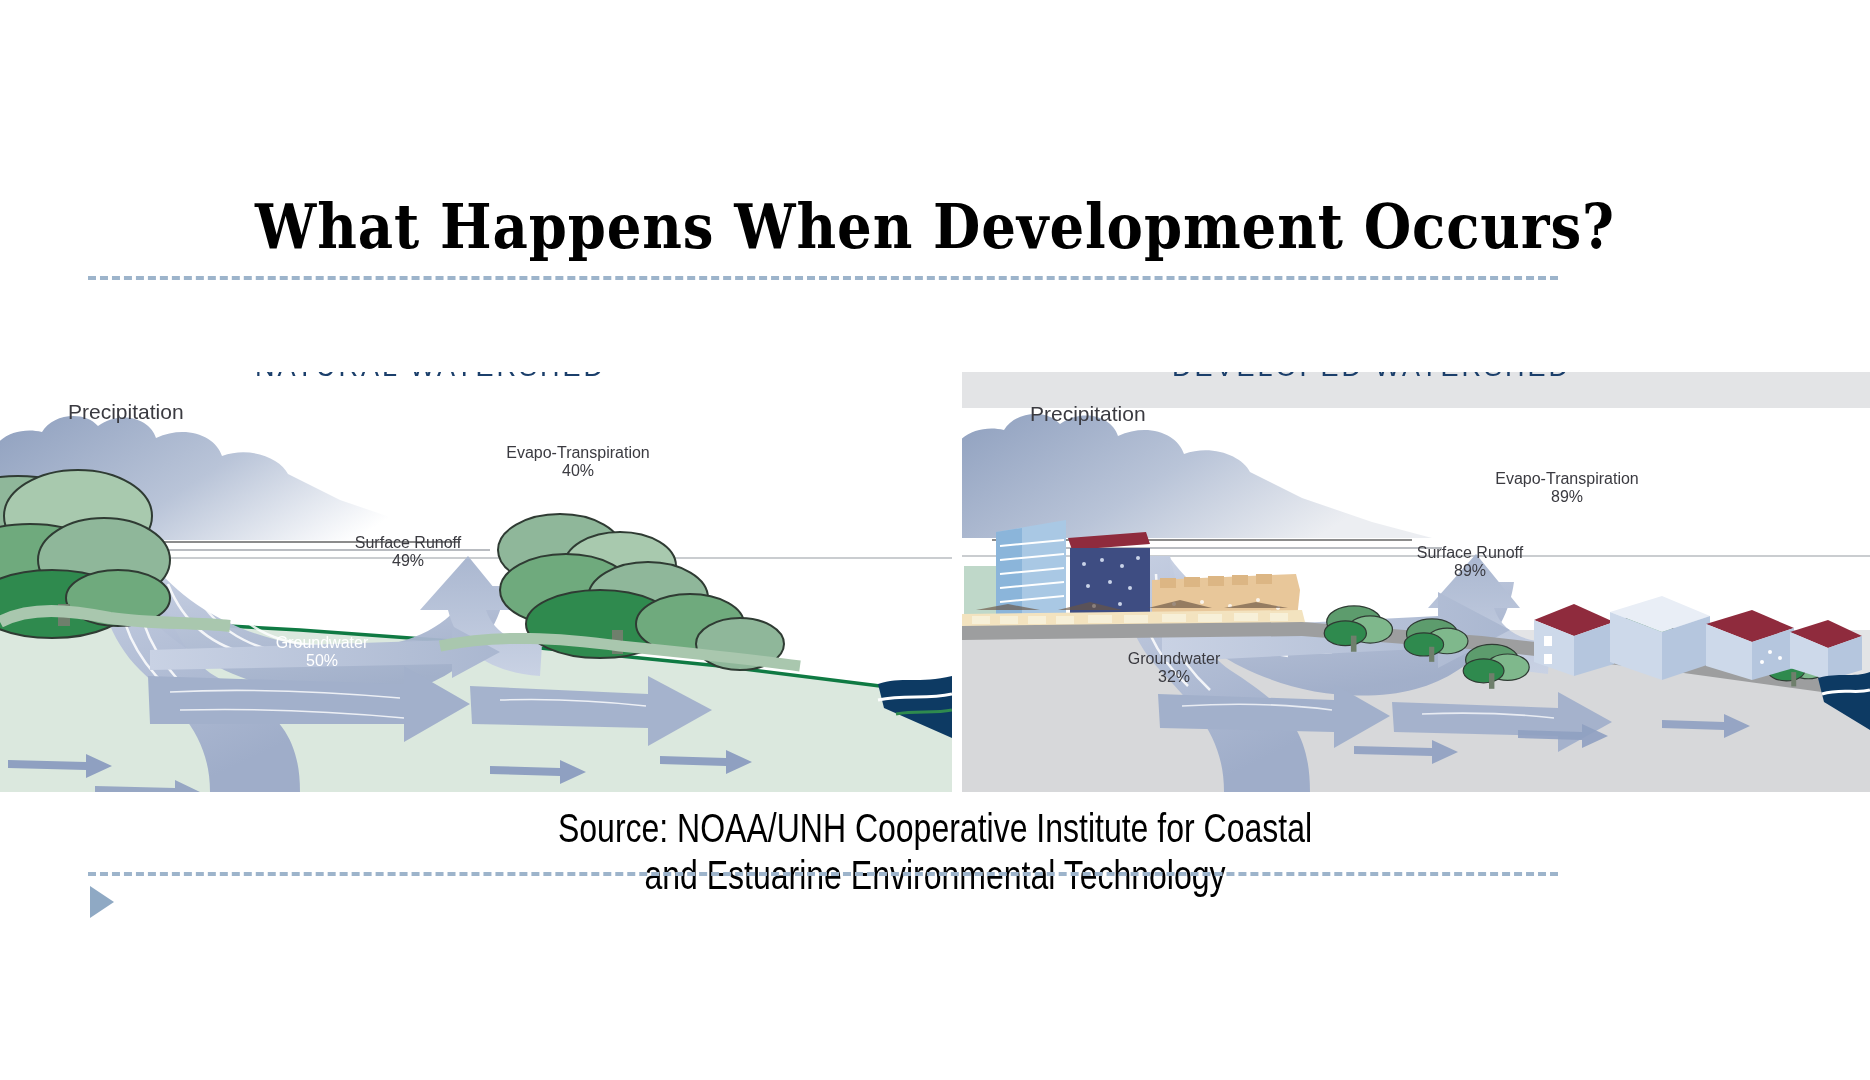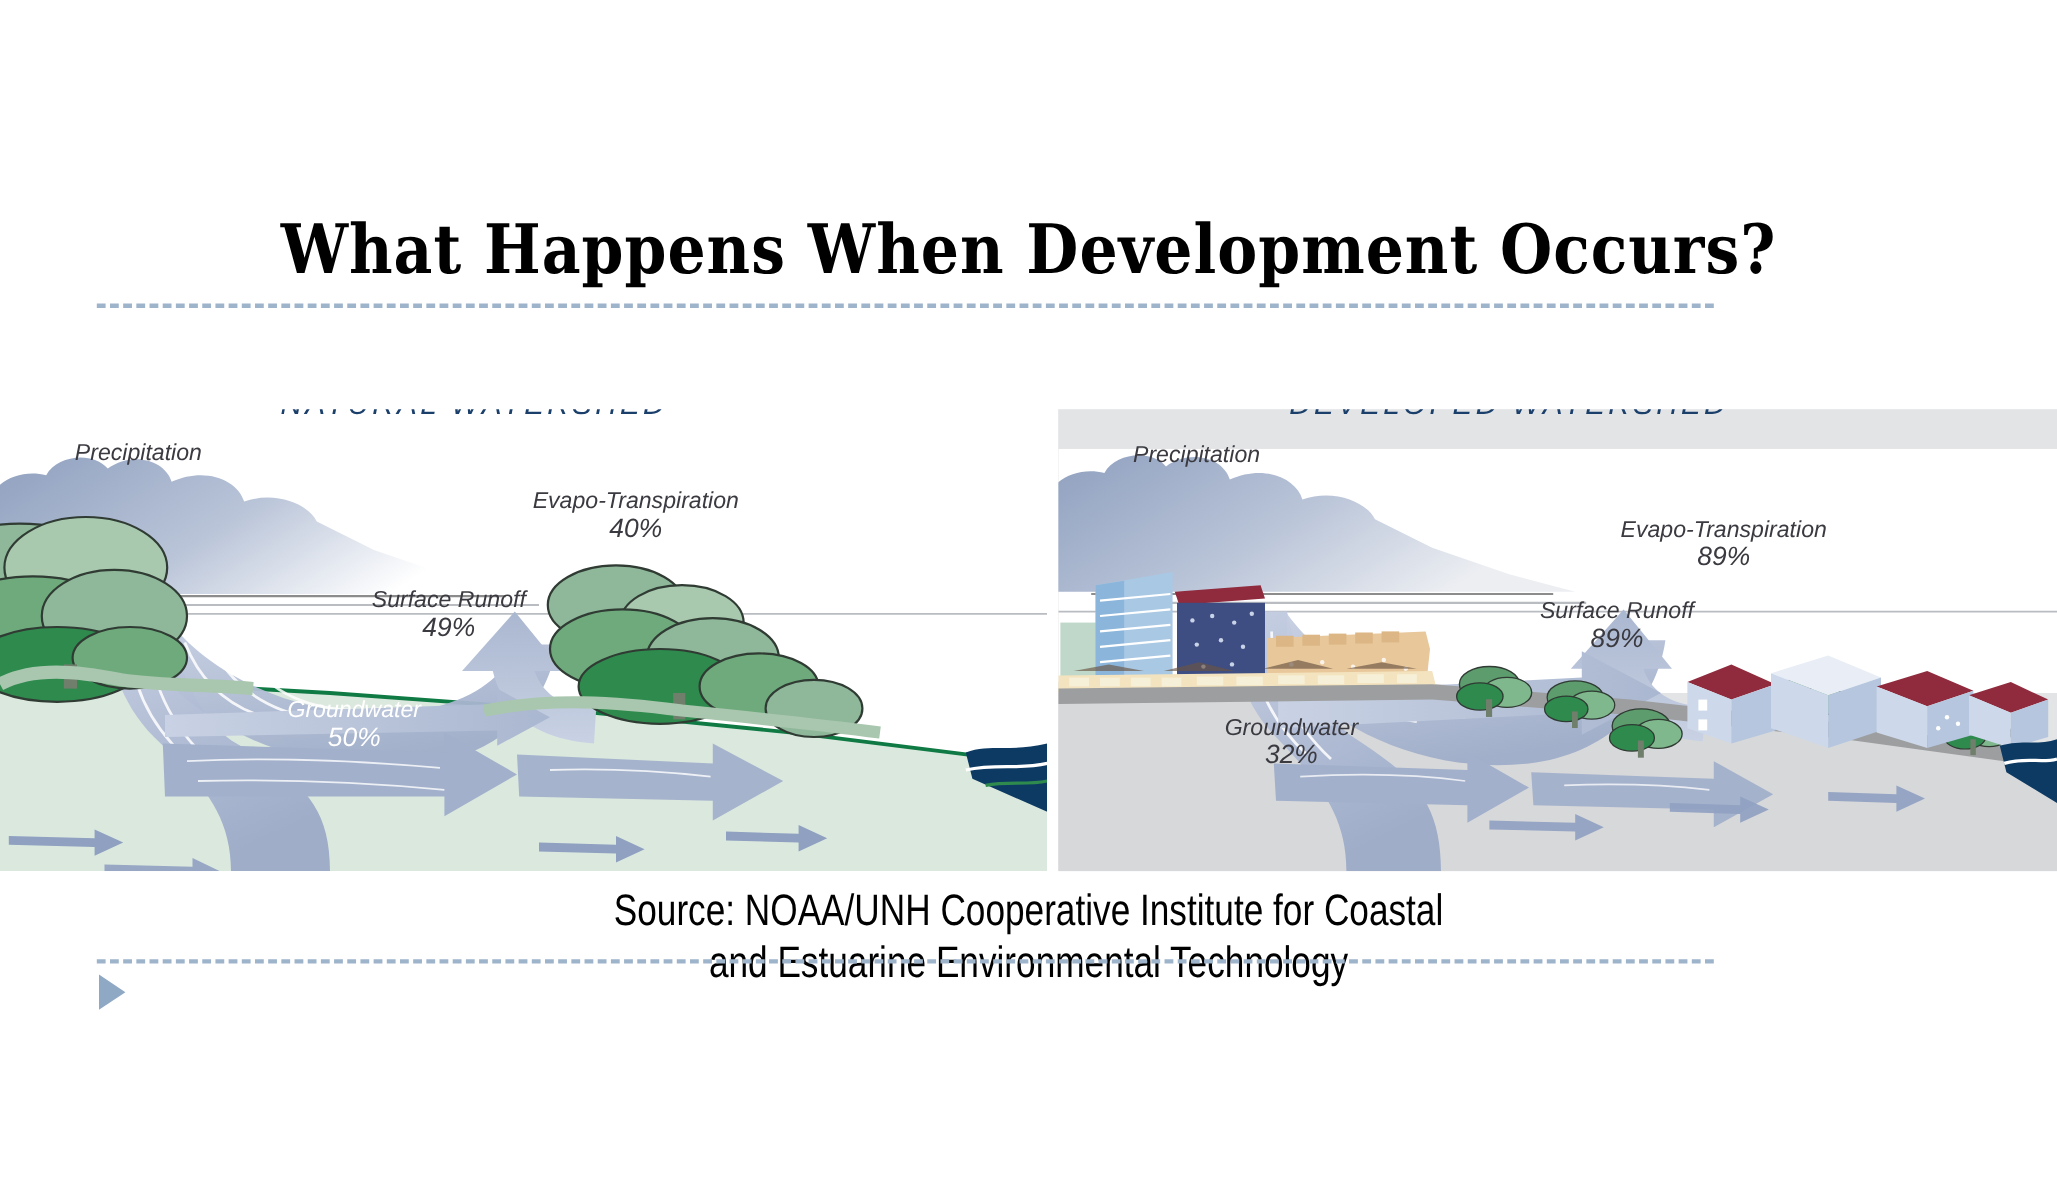--- a/index.html
+++ b/index.html
@@ -29,42 +29,42 @@
   
   #bullet-triangle{
     position:absolute;left:90px;top:886px;
     width:0;height:0;
     border-top:16px solid transparent;
     border-bottom:16px solid transparent;
     border-left:24px solid #8fa9c4;
   }
   
   #figure{
-    position:absolute;left:0;top:372px;width:1583px;height:420px;font-style:italic;
+    position:absolute;left:0;top:372px;width:1583px;height:420px;
   }
   .panel{position:absolute;top:0;height:420px;overflow:hidden;}
   #panel-natural{left:0;width:952px;background:#ffffff;}
   #panel-developed{left:962px;width:908px;background:#e3e4e6;}
   .panel-heading{
     position:absolute;top:-20px;
     font-family:"Liberation Sans", sans-serif;
     font-size:27px;letter-spacing:3px;font-weight:400;
     color:#1b3f6b;white-space:nowrap;
   }
   #heading-natural{left:255px;}
   #heading-developed{left:210px;}
   .panel-svg{position:absolute;left:0;top:36px;}
   
   .fig-label{
     position:absolute;text-align:center;white-space:nowrap;
     font-family:"Liberation Sans", sans-serif;
     line-height:1.12;
   }
-  .fig-label .l1{display:block;font-size:21px;}
-  .fig-label .l2{display:block;font-size:24px;}
+  .fig-label .l1{display:block;font-size:16px;}
+  .fig-label .l2{display:block;font-size:16px;}
   .dark{color:#3a3a40;}
   .white{color:#ffffff;}
   #lbl-precip-n{left:68px;top:28px;font-size:21px;color:#3a3a40;}
   #lbl-evap-n{left:478px;top:72px;width:200px;}
   #lbl-runoff-n{left:318px;top:162px;width:180px;}
   #lbl-ground-n{left:232px;top:262px;width:180px;}
   #lbl-precip-d{left:68px;top:30px;font-size:21px;color:#3a3a40;}
   #lbl-evap-d{left:500px;top:98px;width:210px;}
   #lbl-runoff-d{left:418px;top:172px;width:180px;}
   #lbl-ground-d{left:122px;top:278px;width:180px;}

